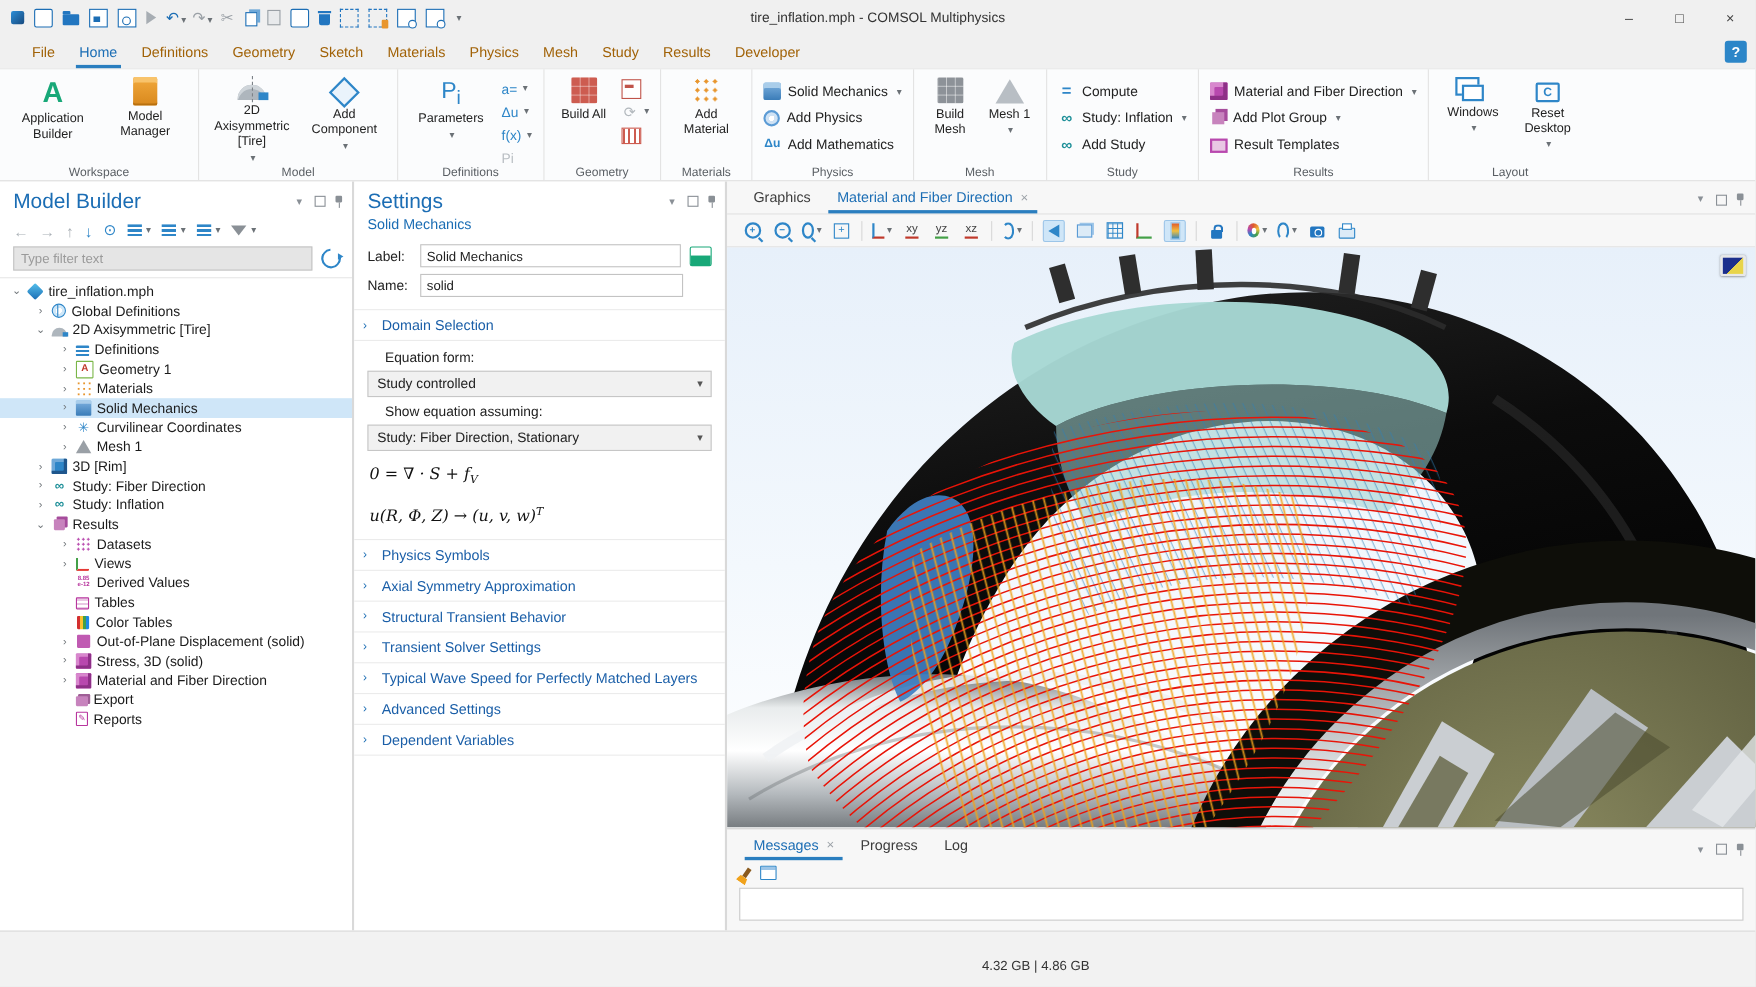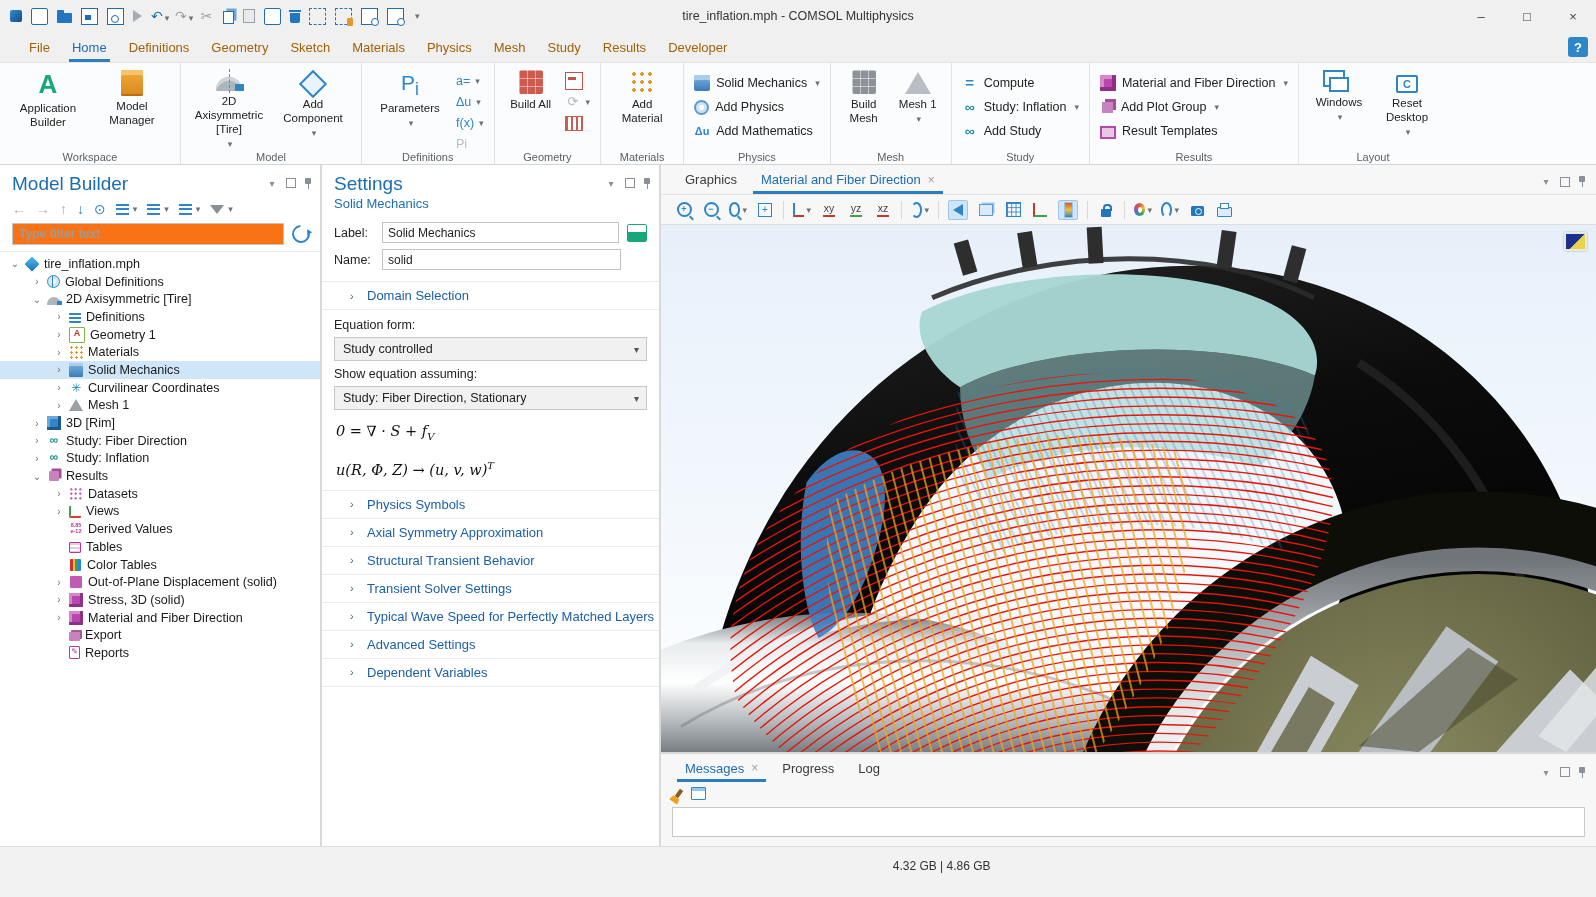--- a/index.html
+++ b/index.html
@@ -89,21 +89,21 @@
   .pc-pin{width:8px;height:11px;position:relative;}
   .pc-pin::before{content:"";position:absolute;top:0;left:1px;width:6px;height:6px;background:#8a9096;border-radius:1px;}
   .pc-pin::after{content:"";position:absolute;top:6px;left:3.5px;width:1.5px;height:5px;background:#8a9096;}
   
   .mb-toolbar{display:flex;align-items:center;gap:10px;padding:6px 10px 4px 12px;font-size:14px;}
   .mbt{color:#2e86c8;display:flex;align-items:center;gap:2px;}
   .mbt.gray{color:#aab0b6;}
   .bars{width:13px;height:11px;background:repeating-linear-gradient(#2e86c8 0 2px,transparent 2px 4.5px);}
   .funnel{width:0;height:0;border-left:7px solid transparent;border-right:7px solid transparent;border-top:9px solid #8a9096;}
   .filterrow{display:flex;align-items:center;gap:8px;padding:2px 10px 6px 12px;}
-  .filter{flex:1;height:20px;border:1px solid #c3c3c3;font-size:12px;padding:0 6px;color:#333;font-family:inherit;background:#f97316;font-weight:bold;}
+  .filter{flex:1;height:20px;border:1px solid #c3c3c3;font-size:12px;padding:0 6px;color:#333;font-family:inherit;background:#e5e5e5;}
   .filter::placeholder{color:#9a9a9a;}
   .refr{width:14px;height:14px;border:2px solid #2e86c8;border-radius:50%;border-top-color:transparent;position:relative;transform:rotate(40deg);}
   .refr::after{content:"";position:absolute;top:-3px;right:-1px;border-left:5px solid #2e86c8;border-top:3px solid transparent;border-bottom:3px solid transparent;transform:rotate(-40deg);}
   .treebox{flex:1;border-top:1px solid #e7e7e7;overflow:hidden;padding-top:3px;}
   .trow{height:17.7px;display:flex;align-items:center;gap:5px;font-size:12.6px;color:#1a1a1a;white-space:nowrap;}
   .trow.sel{background:#cfe6f8;}
   .lvl0{padding-left:10px;}.lvl1{padding-left:32px;}.lvl2{padding-left:54px;}
   .tw{width:10px;color:#6f7579;font-size:10px;text-align:center;flex:none;}
   .tw.exp::before{content:"⌄";}
   .tw.col::before{content:"›";}
@@ -132,26 +132,26 @@
   .ti-export{background:#c783bd;width:11px;height:9px;margin-top:3px;box-shadow:2px -2px 0 #9f5f96;}
   .ti-reports{border:1.4px solid #b8369e;background:#fff;color:#b8369e;font-size:8px;line-height:10px;text-align:center;width:9px;height:11px;}
   
   .subttl{font-size:13px;color:#1b6db4;padding:1px 12px 8px;}
   .fieldrow{display:flex;align-items:center;gap:8px;padding:3px 12px;font-size:12.5px;color:#222;}
   .fieldrow input{flex:1;height:19px;border:1px solid #c3c3c3;font-size:12px;padding:0 5px;font-family:inherit;color:#222;background:#fff;}
   .flbl{width:40px;flex:none;}
   .flagbtn{width:18px;height:16px;border:1.5px solid #18a878;border-radius:2px;background:linear-gradient(#fff 45%,#18a878 46%);flex:none;}
   .sections{margin-top:8px;border-top:1px solid #ebebeb;}
   .sec{border-bottom:1px solid #ebebeb;}
-  .sechdr{height:27px;display:flex;align-items:center;gap:9px;padding-left:28px;font-size:13px;color:#1b5fa8;}
+  .sechdr{height:27px;display:flex;align-items:center;gap:9px;padding-left:8px;font-size:13px;color:#1b5fa8;}
   .schev{color:#1b6db4;font-size:11px;width:8px;}
   .schev.exp::before{content:"⌄";}
   .schev.col::before{content:"›";}
   .secbody{padding:2px 12px 12px;}
-  .eqlbl{font-size:12.5px;color:#222;margin:6px 0 5px;}
+  .eqlbl{font-size:12.5px;color:#222;margin:6px 16px 5px;}
   .select{height:22px;background:#f1f1f1;border:1px solid #c6c6c6;display:flex;align-items:center;font-size:12.5px;color:#222;padding:0 8px;position:relative;}
   .select::after{content:"▾";position:absolute;right:7px;color:#555;font-size:10px;}
   .eq{font-family:"DejaVu Serif","Liberation Serif",serif;font-size:14.5px;color:#111;margin:13px 2px 0;font-style:italic;}
   .eq sub,.eq sup{font-size:10px;}
   
   .gtabs{height:29px;flex:none;background:#f7f7f7;display:flex;align-items:stretch;padding-left:14px;gap:4px;border-bottom:1px solid #e2e2e2;position:relative;}
   .gtab{display:flex;align-items:center;gap:7px;padding:0 10px;font-size:13px;color:#3c3c3c;position:relative;}
   .gtab.active{color:#1b6db4;}
   .gtab.active::after{content:"";position:absolute;left:2px;right:2px;bottom:0;height:3px;background:#2a7ebf;}
   .gx{color:#9aa0a6;font-size:12px;}
@@ -184,21 +184,21 @@
   
   .bpanel{height:92px;flex:none;background:#f7f7f7;border-top:2px solid #d9d9d9;display:flex;flex-direction:column;}
   .btabs{height:28px;display:flex;align-items:stretch;padding-left:14px;gap:4px;position:relative;}
   .btoolbar{height:22px;display:flex;align-items:center;gap:10px;padding-left:16px;}
   .broom{width:4px;height:9px;background:#8a5a1e;position:relative;transform:rotate(35deg);}
   .broom::after{content:"";position:absolute;bottom:-6px;left:-3px;width:10px;height:6px;background:#f0a21c;clip-path:polygon(0 100%,15% 0,85% 0,100% 100%);}
   .winico{width:13px;height:11px;border:1.6px solid #2e86c8;border-radius:1px;background:#fff;box-shadow:inset 0 3px 0 #9cc5e8;}
   .msgbox{flex:1;margin:3px 11px 9px;border:1px solid #c9c9c9;background:#fff;}
   
   .statusbar{height:50px;flex:none;background:#f2f2f2;border-top:1px solid #dcdcdc;position:relative;font-size:12px;color:#333;}
-  .mem{position:absolute;top:12px;left:59%;transform:translateX(-50%);}
+  .mem{position:absolute;top:24px;left:59%;transform:translateX(-50%);}
 </style>
 </head>
 <body>
 
 <div id="app">
 
   <div class="titlebar">
     <div class="qat">
       <span class="q q-logo"></span>
       <span class="q q-doc"></span>

